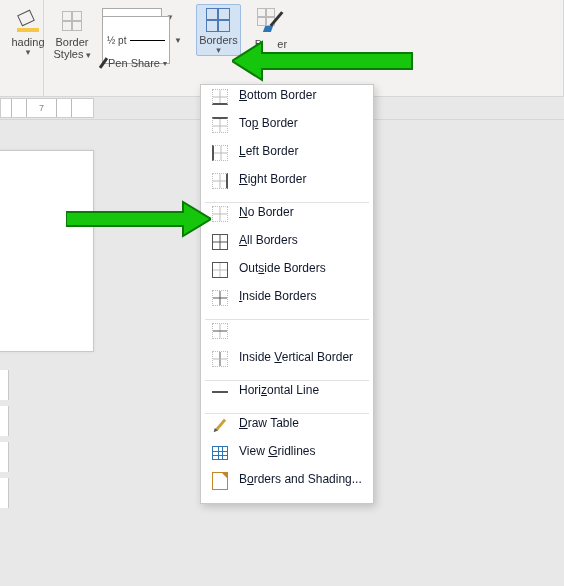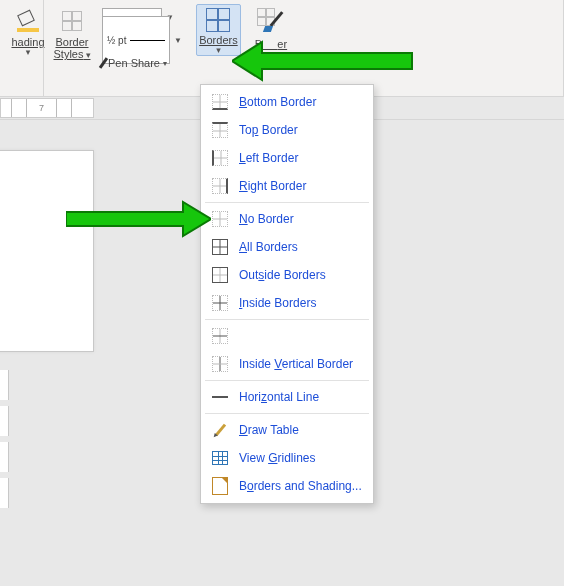--- a/index.html
+++ b/index.html
@@ -40,21 +40,20 @@
     justify-content: flex-start;
     width: 44px;
     padding-top: 4px;
     cursor: pointer;
   }
   .big-button .caption {
     font-size: 11px;
     margin-top: 2px;
     line-height: 1.1;
     text-align: center;
-    text-decoration: underline;
   }
   .small-drop {
     font-size: 9px;
     margin-top: -1px;
     color: #555;
   }
   .group-shading { width: 44px; }
   .group-borders { flex: 1; }
   .borders-top {
     display: flex;
@@ -226,27 +225,27 @@
     top: 84px;
     width: 172px;
     background: #fff;
     border: 1px solid #c8c8c8;
     box-shadow: 2px 3px 8px rgba(0,0,0,0.18);
     padding: 3px 0;
     z-index: 50;
   }
   .dd-item {
     display: flex;
-    align-items: center;
+    align-items: flex-start;
     gap: 10px;
     height: 28px;
     padding: 0 10px 0 10px;
     cursor: pointer;
     font-size: 12px;
-    color: #1d4ed8;
+    color: #0f172a;
   }
   .dd-sep {
     height: 1px;
     background: #e1e1e1;
     margin: 2px 4px;
   }
   .dd-icon {
     width: 18px; height: 18px;
     display: flex; align-items:center; justify-content:center;
     flex-shrink: 0;

